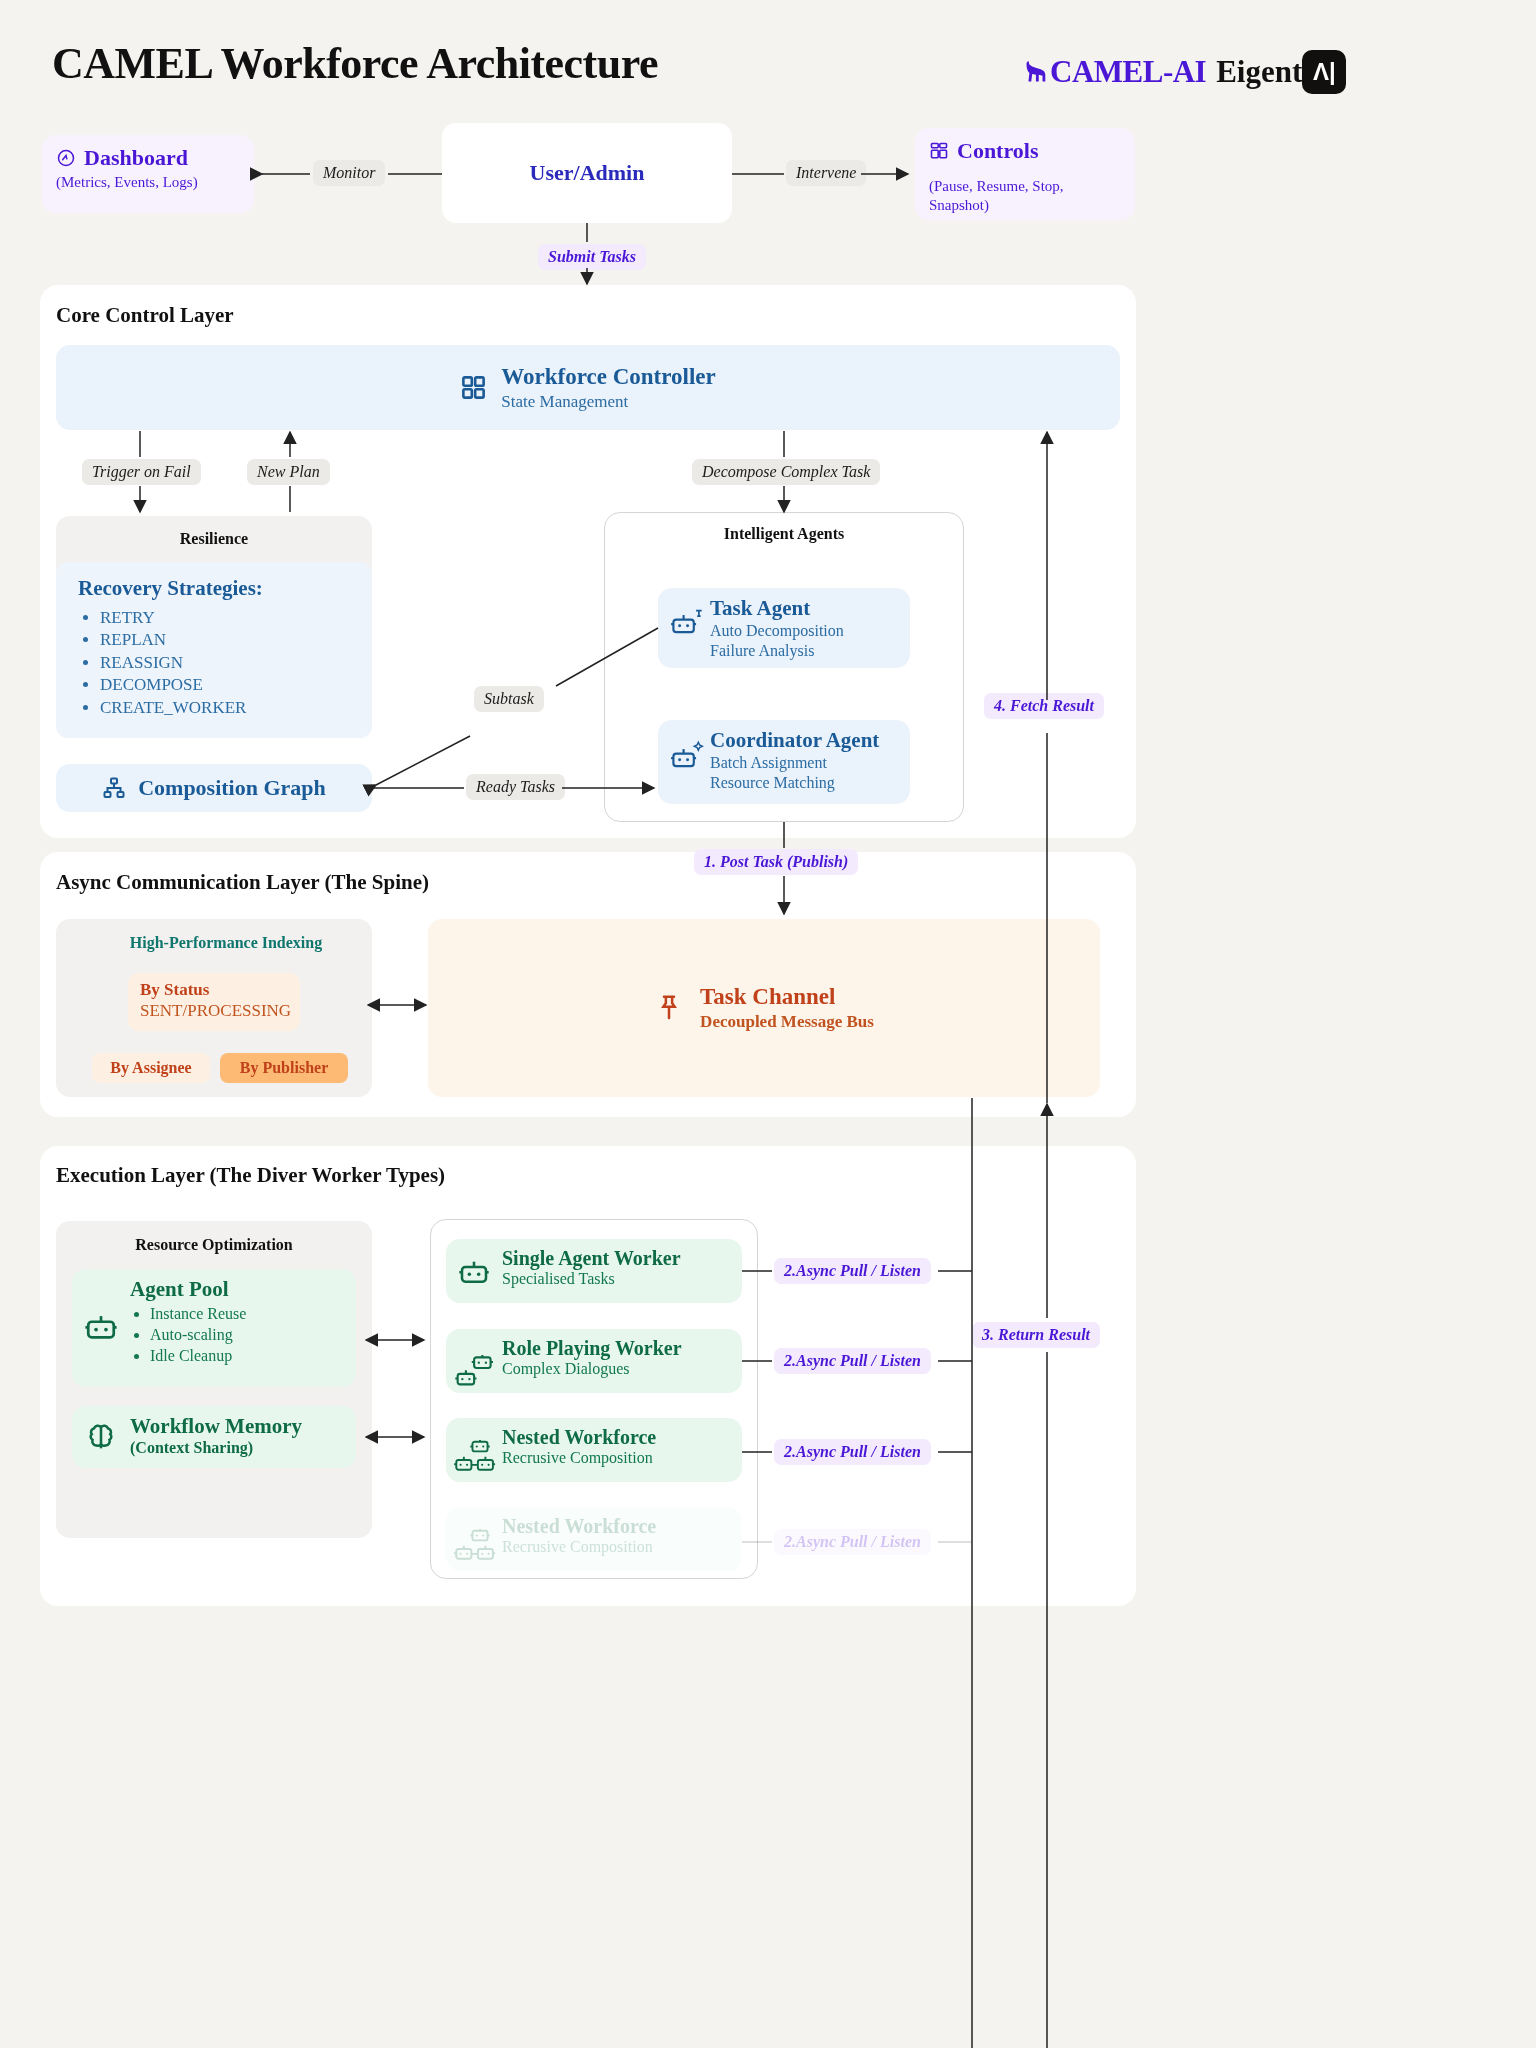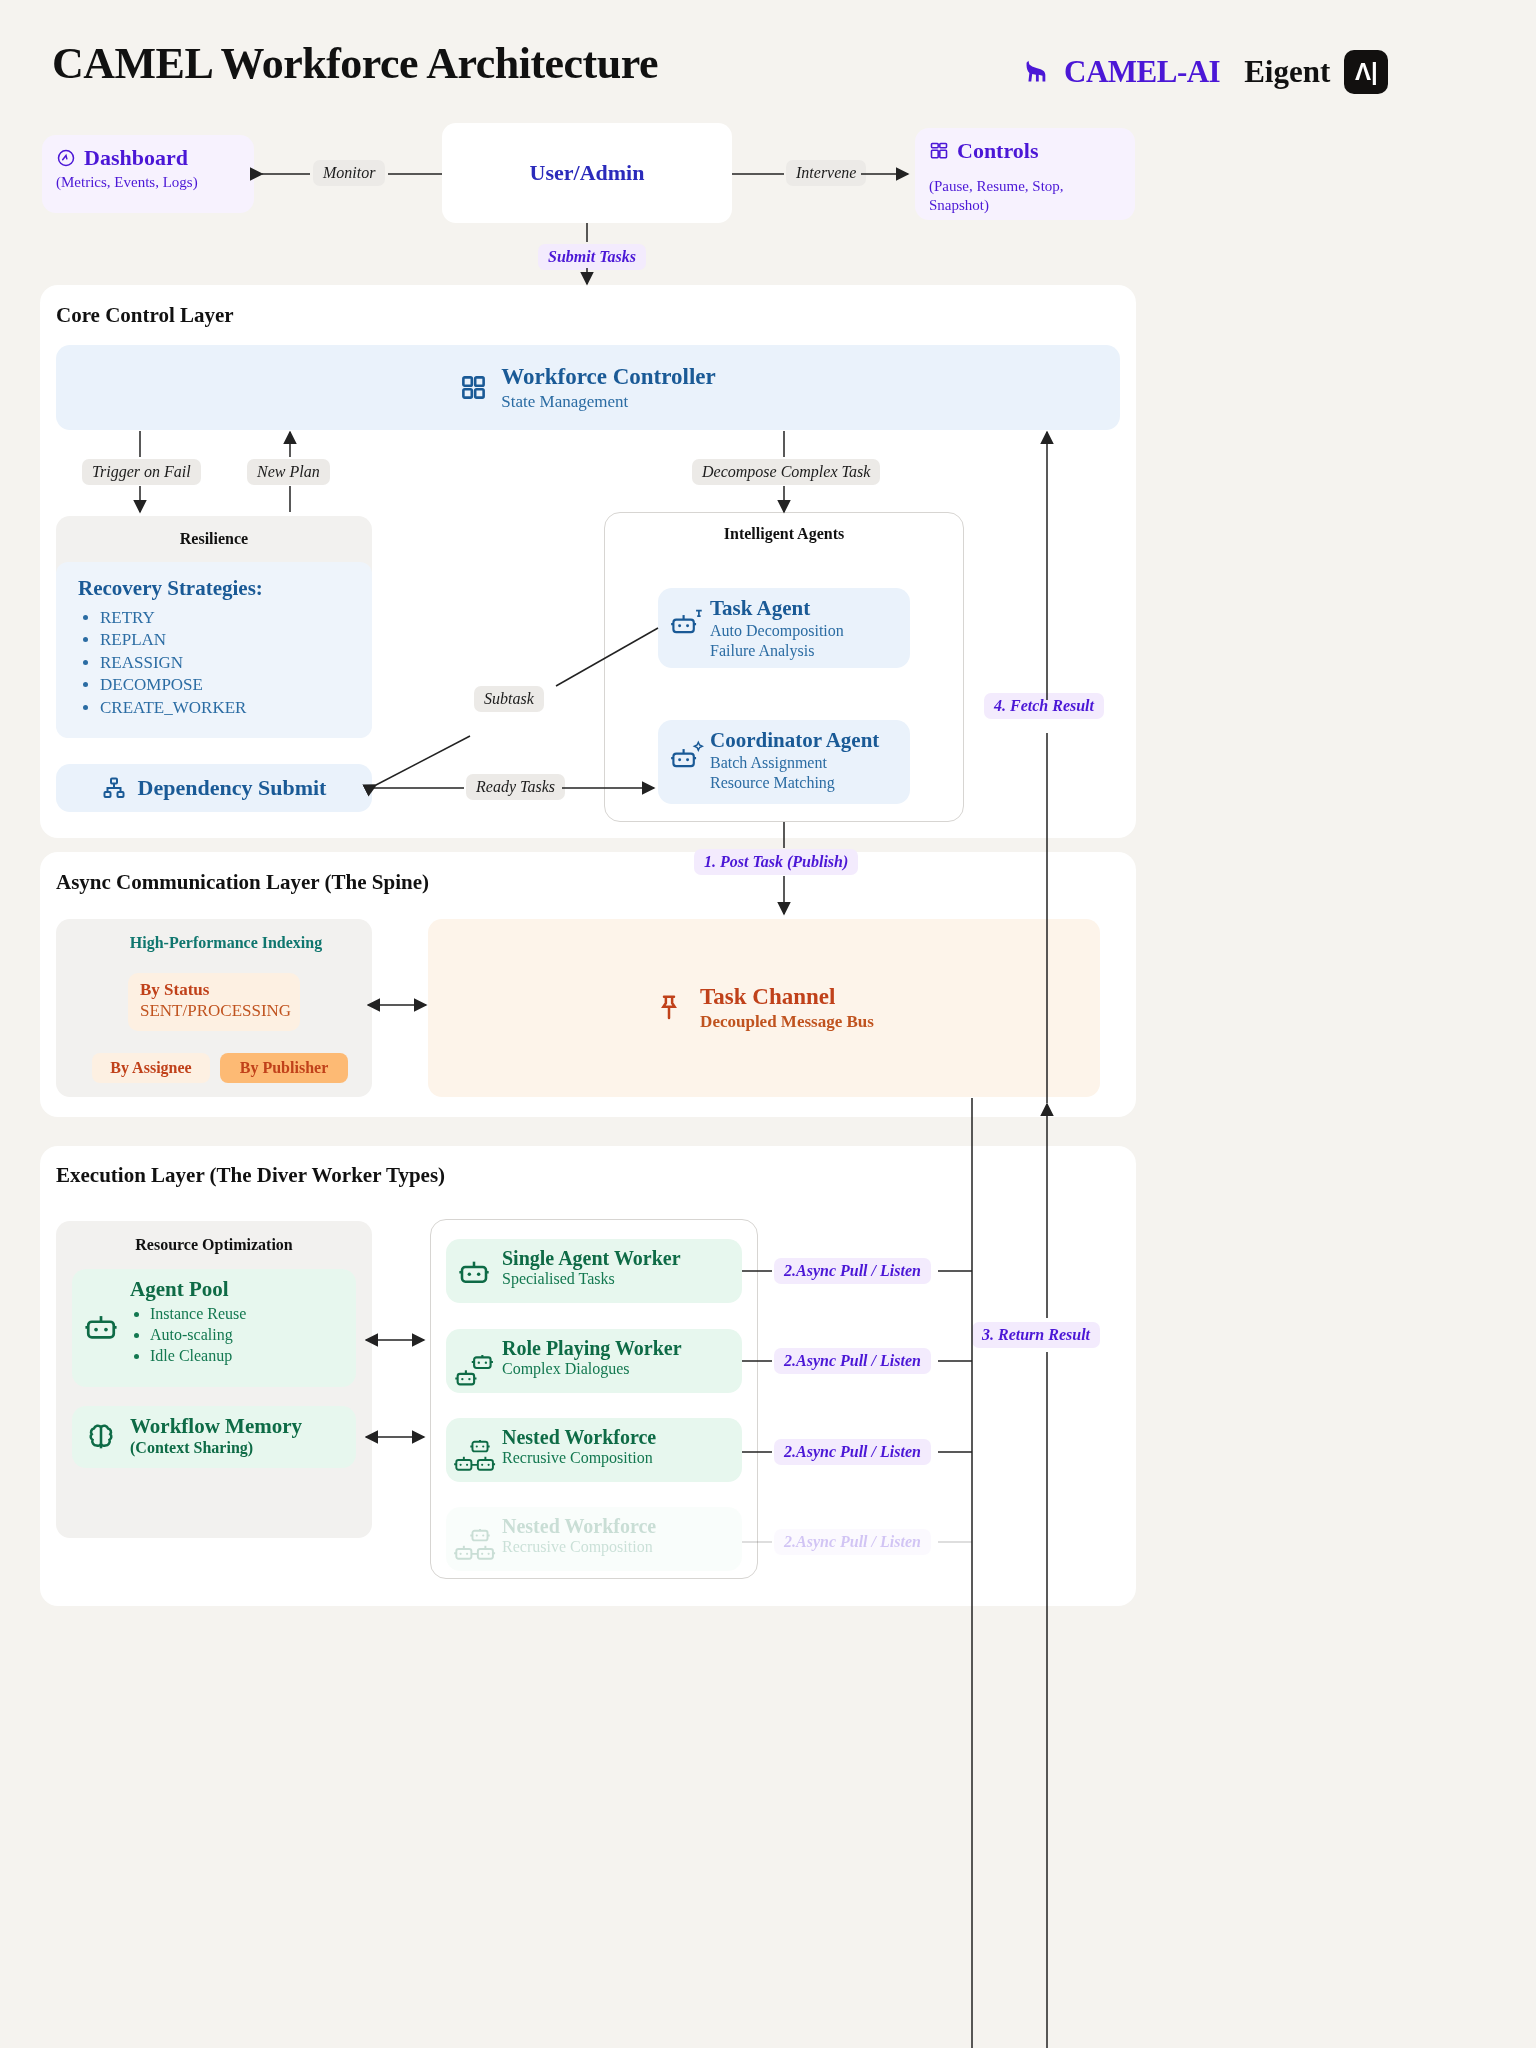--- a/index.html
+++ b/index.html
@@ -11,21 +11,21 @@
     overflow: hidden;
   }
   .stage { position: relative; width: 1536px; height: 2048px; }
   .abs { position: absolute; }
 
   
   #page-title {
     left: 52px; top: 38px; font-size: 44px; font-weight: bold;
     color: #111; letter-spacing: -0.5px;
   }
-  #brand-row { left: 1020px; top: 50px; display: flex; align-items: center; gap: 14px; }
+  #brand-row { left: 1020px; top: 50px; display: flex; align-items: center; }
   .camel-glyph { width: 30px; height: 30px; }
   .camel-name { font-size: 31px; font-weight: bold; color: #4b17d6; letter-spacing: -0.5px; }
   .eigent-name { font-size: 31px; font-weight: bold; color: #111; margin-left: 10px;}
   .eigent-badge {
     width: 44px; height: 44px; background: #12100f; border-radius: 10px;
     display:flex; align-items:center; justify-content:center;
     color:#fff; font-size: 24px; font-weight: bold; font-family:"Liberation Sans",sans-serif;
   }
 
   
@@ -250,21 +250,21 @@
 
   <div class="abs card blue" id="dep-graph">
     <span class="ic">
       <svg viewBox="0 0 24 24" width="24" height="24" fill="none" stroke="#1a5a96" stroke-width="2">
         <rect x="9" y="2.5" width="6" height="5" rx="1"></rect>
         <rect x="2.5" y="16" width="6" height="5" rx="1"></rect>
         <rect x="15.5" y="16" width="6" height="5" rx="1"></rect>
         <path d="M12 7.5 V12 M5.5 16 V12 H18.5 V16"></path>
       </svg>
     </span>
-    <span class="title-blue" id="dep-label">Dependency Submit</span>
+    <span class="title-blue" id="dep-label">Composition Graph</span>
   </div>
 
   <div class="abs" id="agents-box"></div>
   <div class="abs" id="agents-title">Intelligent Agents</div>
 
   <div class="abs card blue" id="task-agent">
     <span class="icon-abs" style="left:12px; top:18px;">
       <svg viewBox="0 0 30 30" width="34" height="34" fill="none" stroke="#1a5a96" stroke-width="1.9">
         <rect x="3" y="12" width="18" height="11" rx="2.5"></rect>
         <path d="M12 12 V8"></path>

